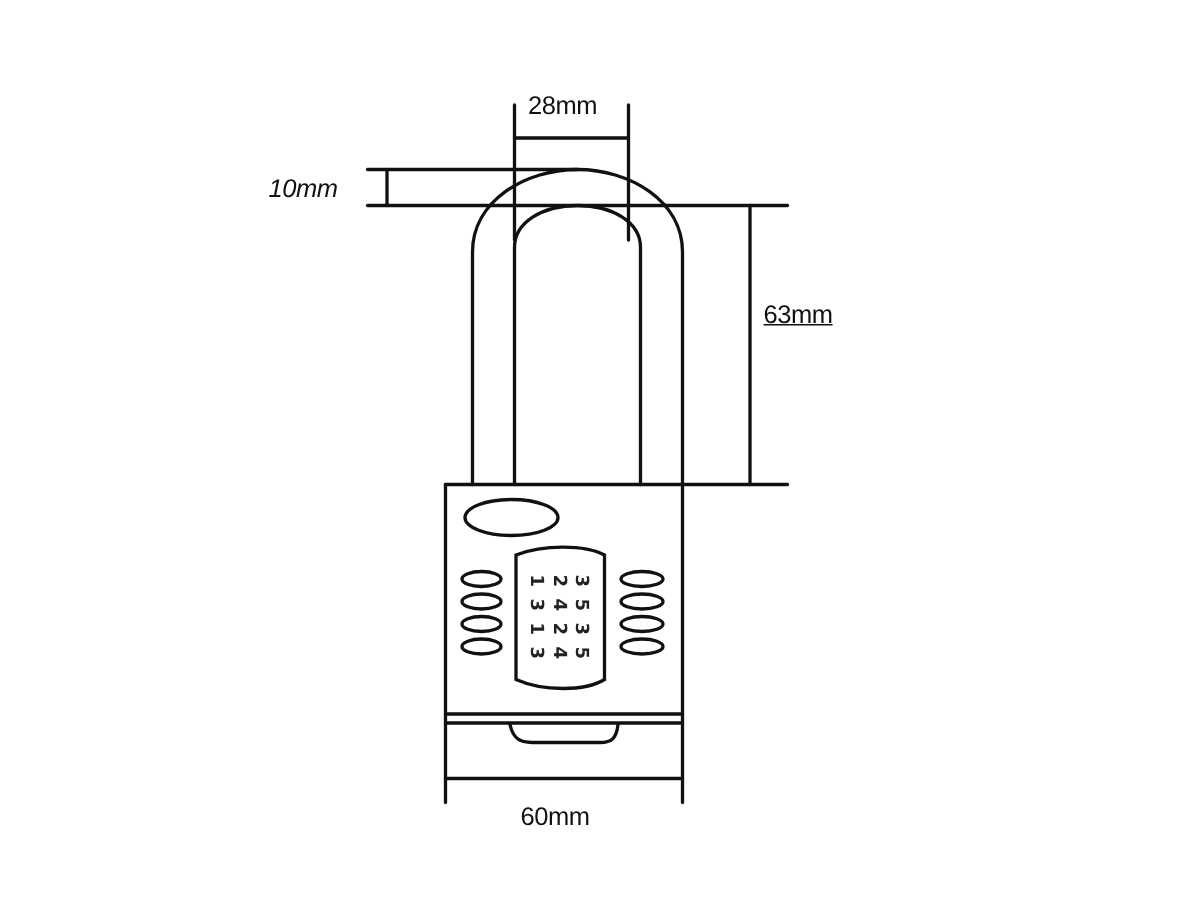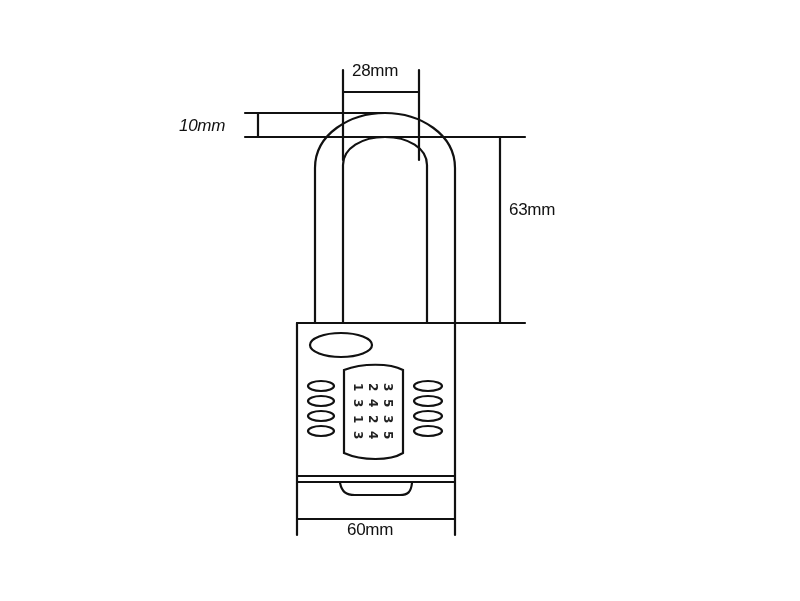--- a/index.html
+++ b/index.html
@@ -67,15 +67,15 @@
       <text class="digits" transform="translate(384,415) rotate(90)">3</text>
 
       <text class="digits" transform="translate(354,431) rotate(90)">3</text>
       <text class="digits" transform="translate(369,431) rotate(90)">4</text>
       <text class="digits" transform="translate(384,431) rotate(90)">5</text>
     </g>
   </svg>
 
   <div class="lbl" style="left:352px; top:45px;margin-top:16px;">28mm</div>
   <div class="lbl" style="left:179px; top:116px;font-style:italic;">10mm</div>
-  <div class="lbl" style="left:509px; top:200px;">63mm</div>
-  <div class="lbl" style="left:347px; top:520px;">60mm</div>
+  <div class="lbl" style="left:509px; top:200px;text-decoration:underline;">63mm</div>
+  <div class="lbl" style="left:347px; top:535px;">60mm</div>
 </div>
 
 </body></html>

